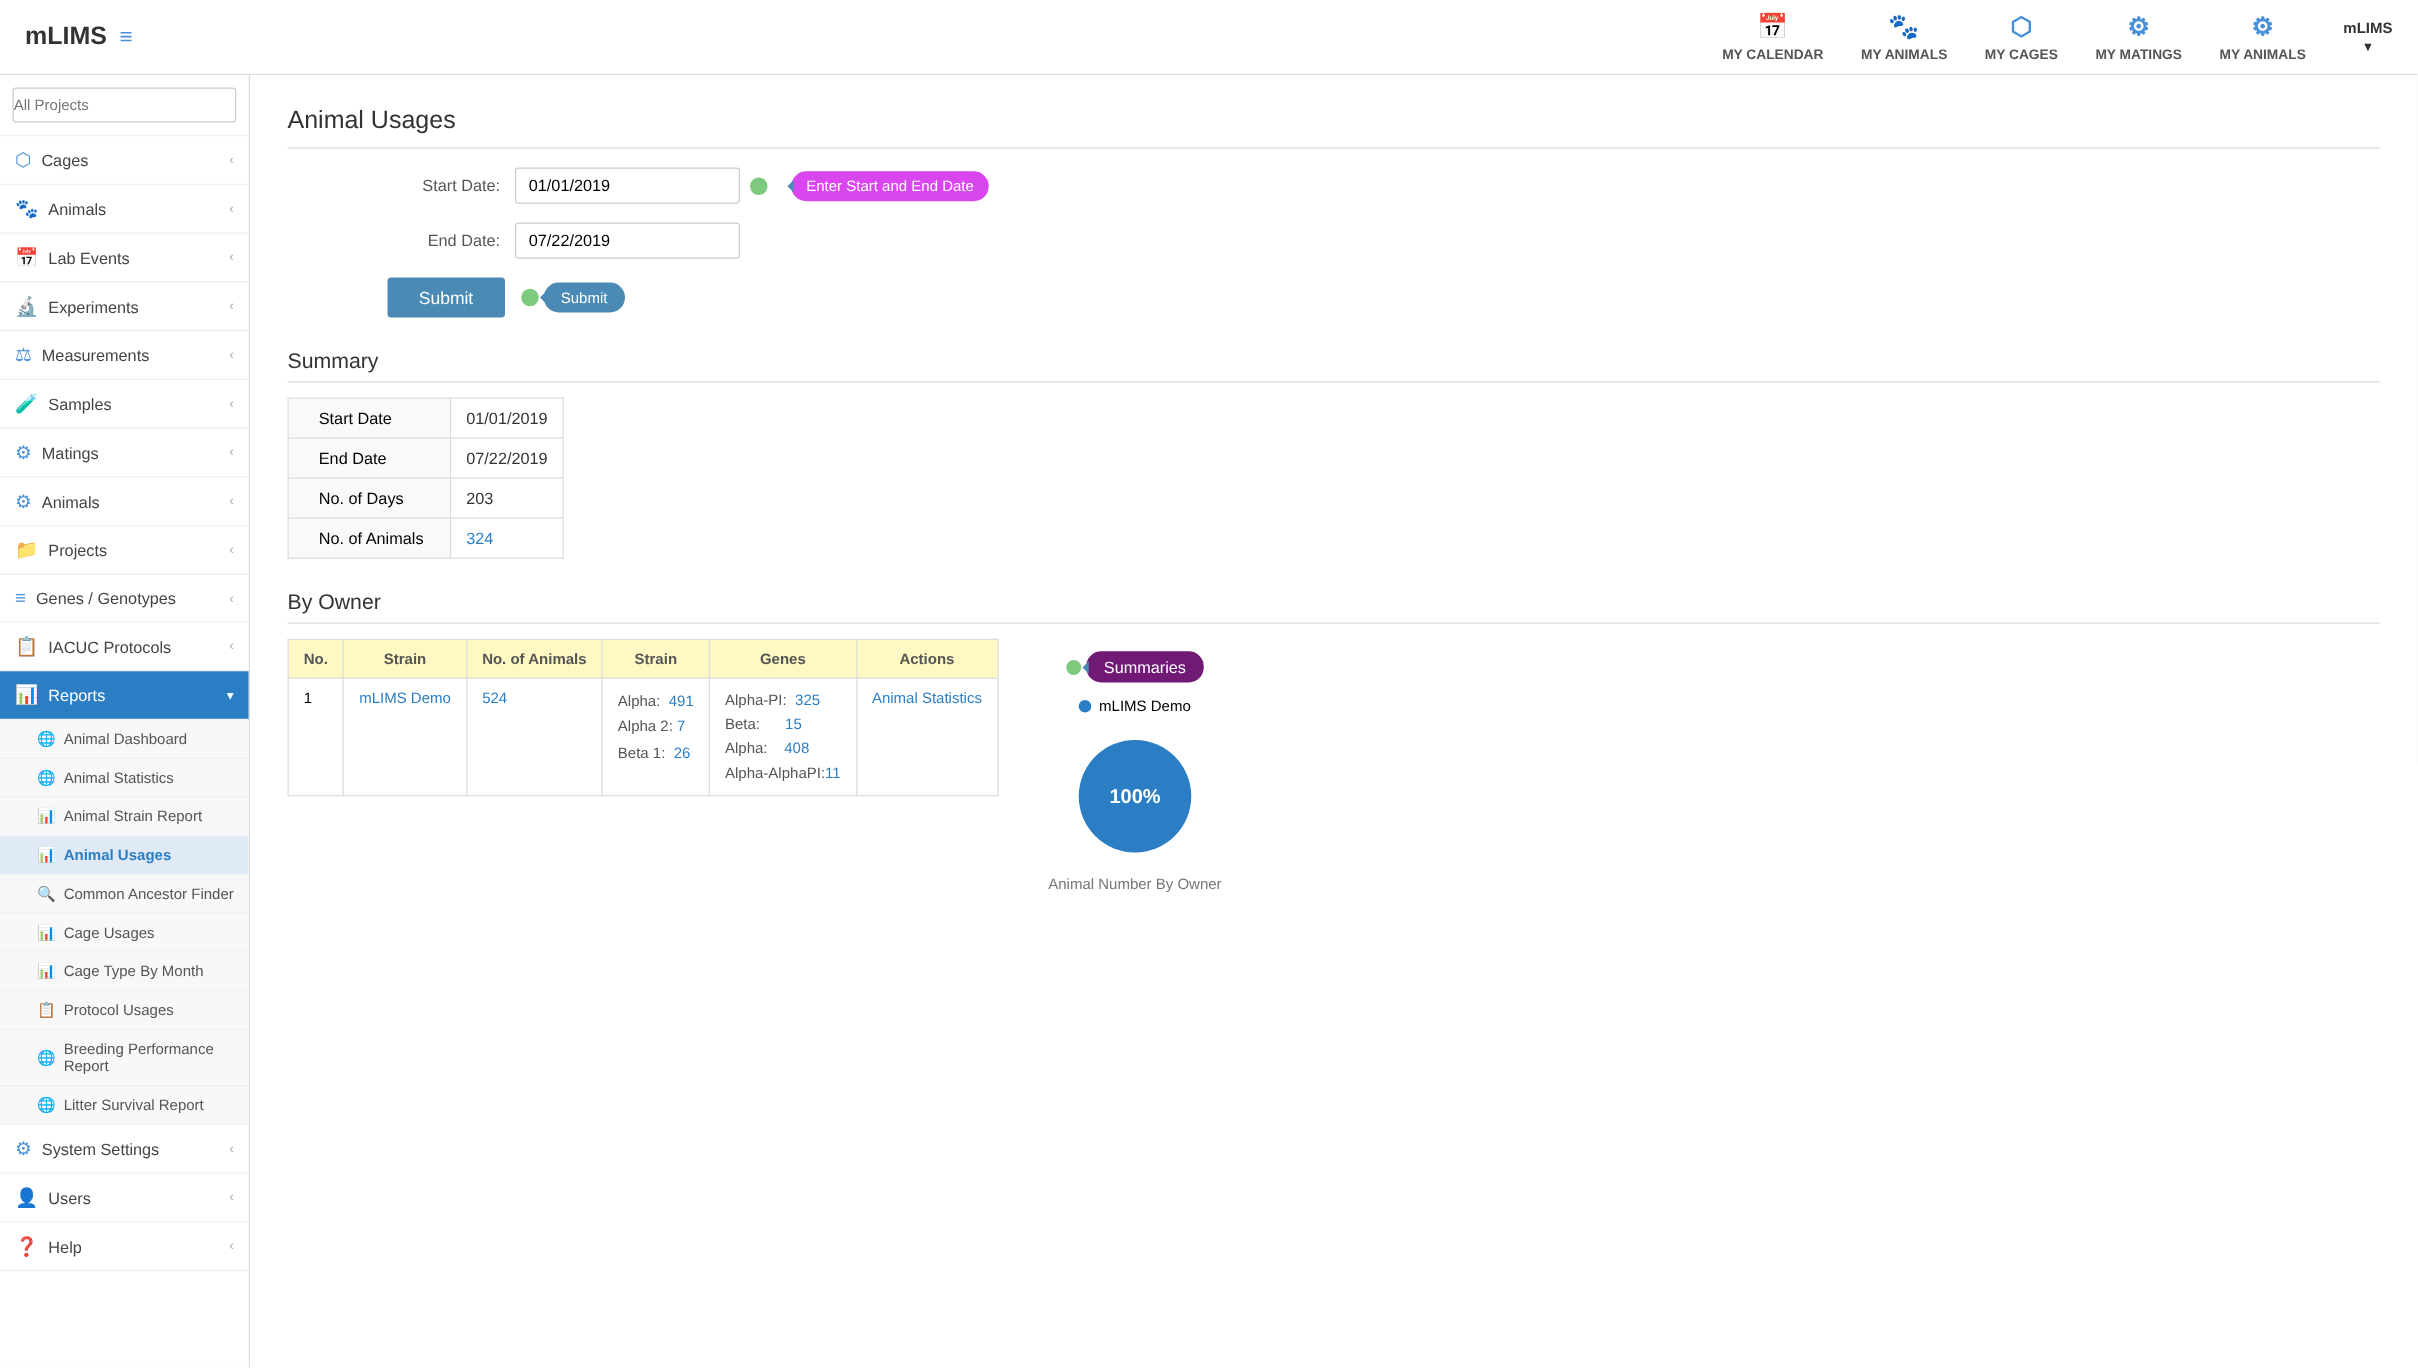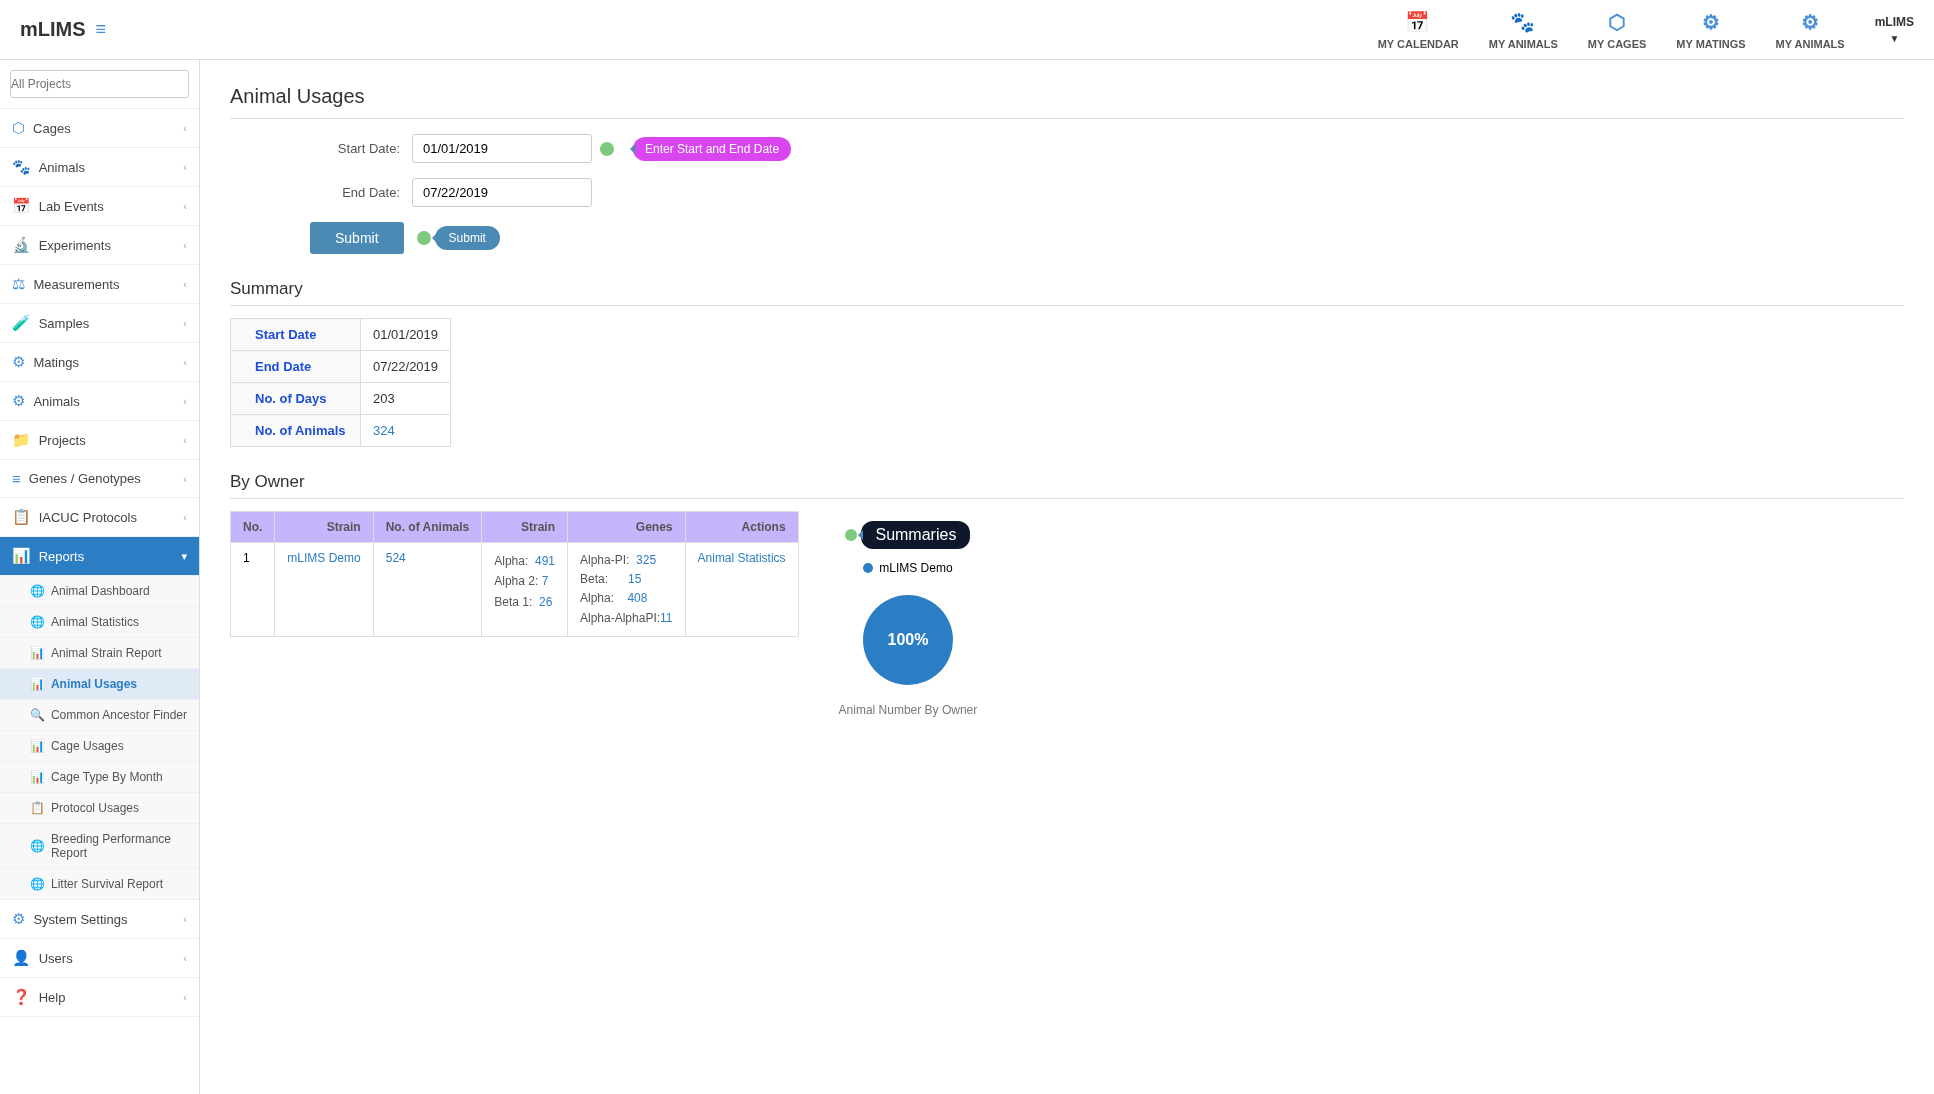--- a/index.html
+++ b/index.html
@@ -233,22 +233,22 @@
       min-width: 200px;
       margin-bottom: 25px;
     }
     .summary-table td {
       border: 1px solid #ddd;
       padding: 8px 12px;
       font-size: 13px;
     }
     .summary-table td:first-child {
       background: #f9f9f9;
-      color: #1d4ed8;
-      font-weight: bold;
+      color: #000000;
+      font-weight: normal;
       width: 130px;
       padding-left: 24px;
     }
     .summary-table td:last-child {
       color: #2b7ec4;
       min-width: 80px;
     }
     .summary-table td.plain { color: #333; }
 
     
@@ -256,24 +256,24 @@
     .by-owner-layout {
       display: flex;
       align-items: flex-start;
       gap: 40px;
     }
     .data-table {
       border-collapse: collapse;
       min-width: 500px;
     }
     .data-table th {
-      background: #c4b5fd;
+      background: #fef9c3;
       border: 1px solid #ddd;
       padding: 8px 12px;
-      text-align: right;
+      text-align: center;
       font-size: 12px;
       font-weight: bold;
       color: #555;
       margin-left: 42px;
     }
     .data-table td {
       border: 1px solid #ddd;
       padding: 8px 12px;
       font-size: 12px;
       vertical-align: top;
@@ -315,25 +315,25 @@
       margin-top: 8px;
     }
 
     
     .summaries-tooltip-wrap {
       display: flex;
       align-items: center;
       gap: 4px;
     }
     .summaries-bubble {
-      background: #0f172a;
+      background: #701a75;
       color: #fff;
       padding: 5px 14px;
       border-radius: 12px;
-      font-size: 16px;
+      font-size: 13px;
       position: relative;
       cursor: pointer;
     }
     .summaries-bubble::before {
       content: '';
       position: absolute;
       left: -8px;
       top: 50%;
       transform: translateY(-50%);
       border: 5px solid transparent;

